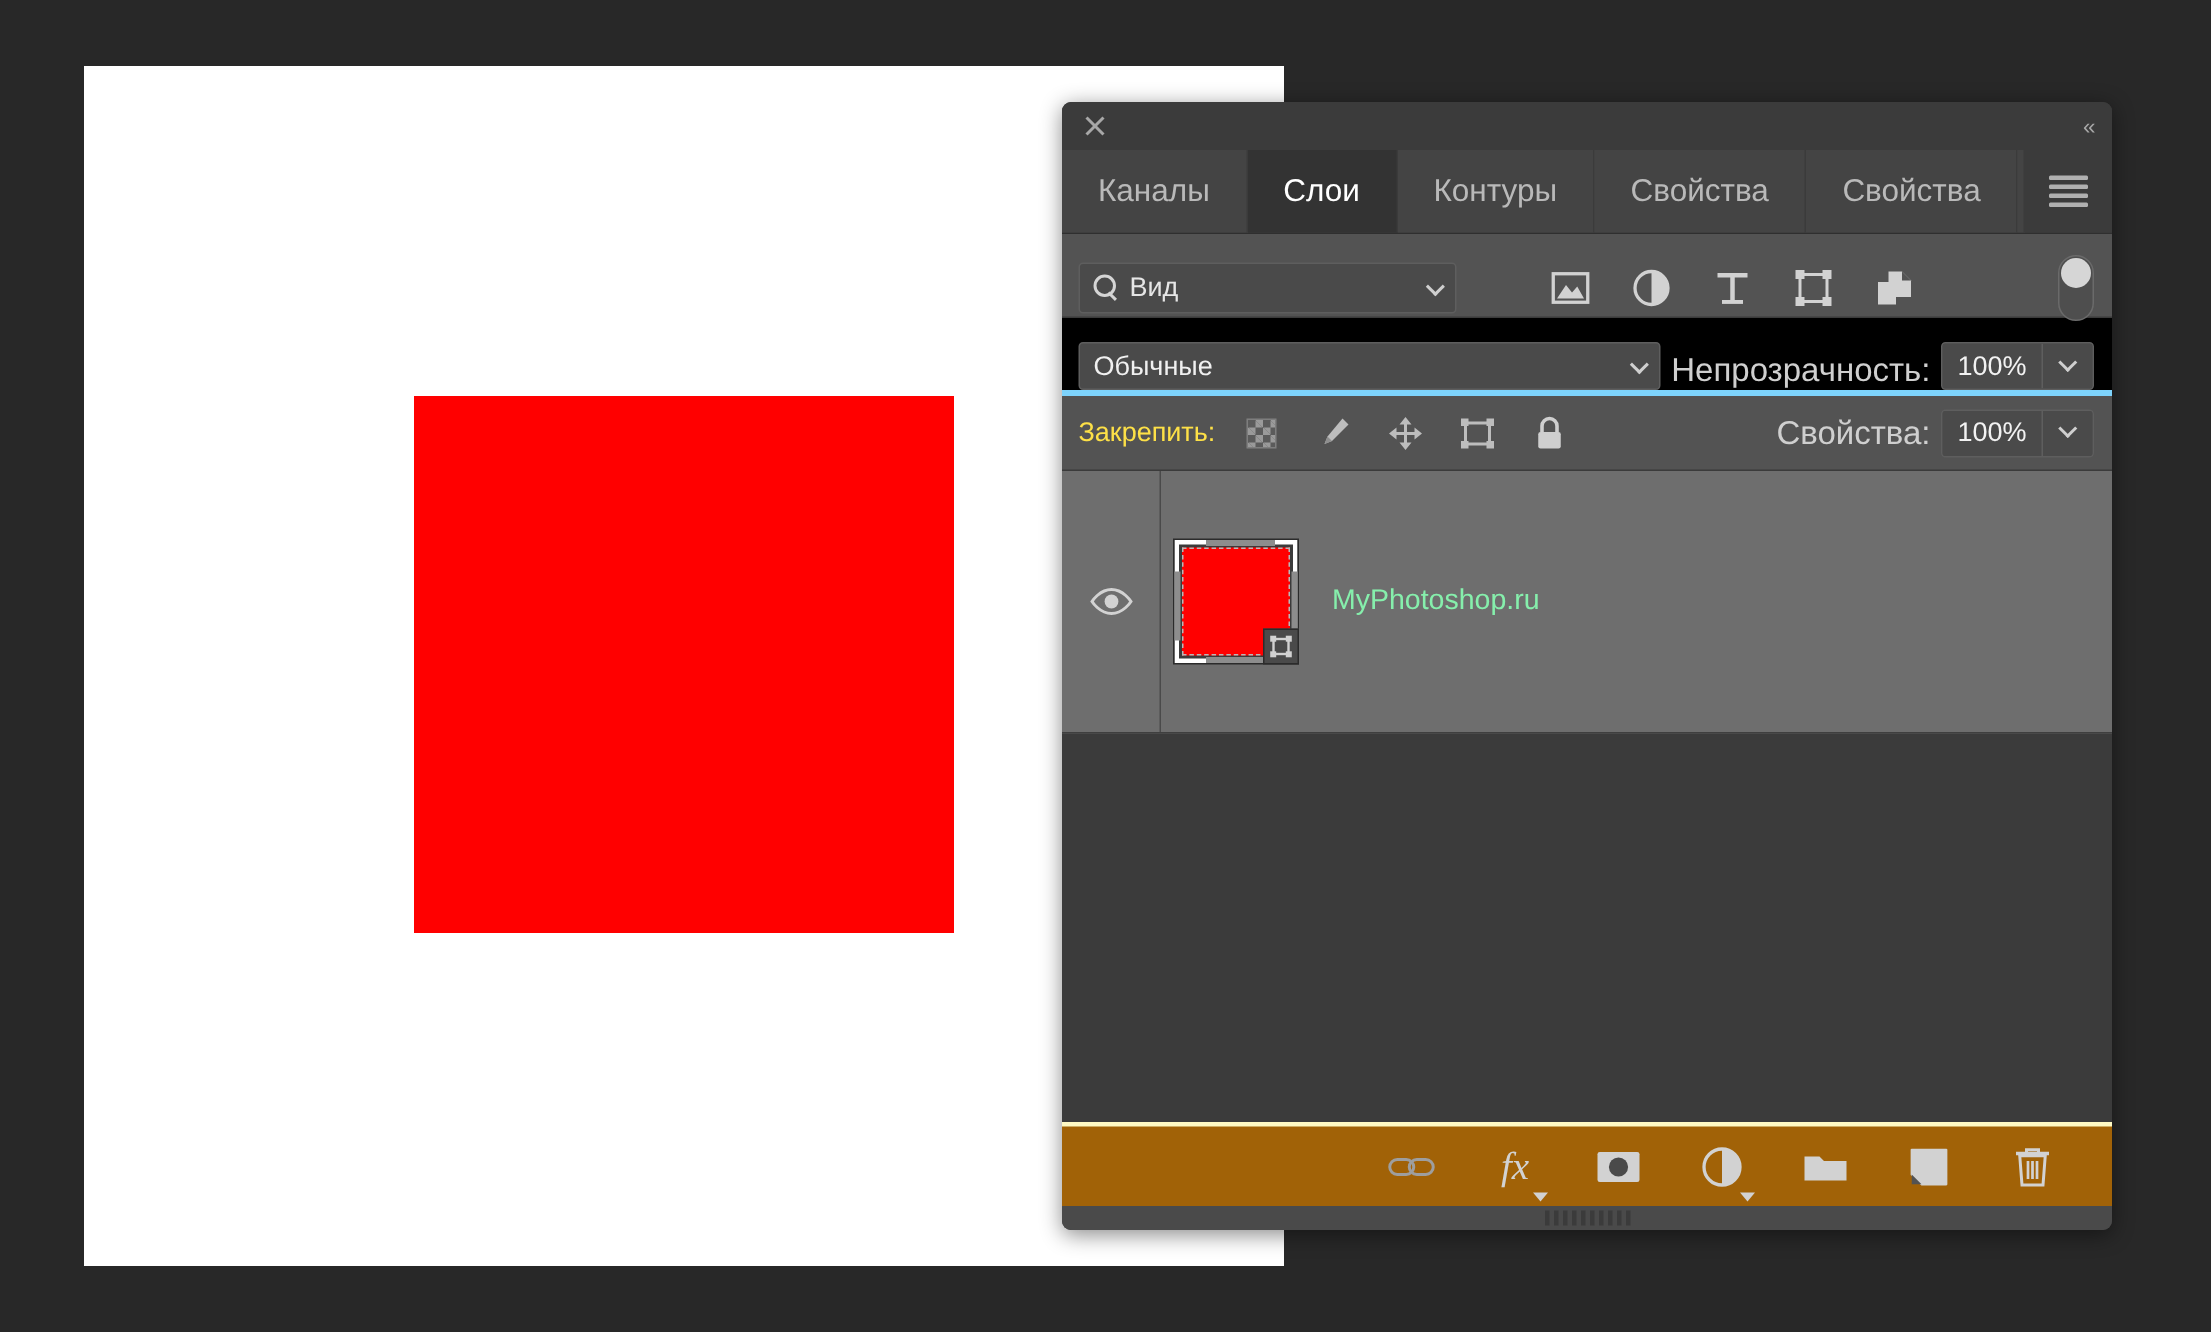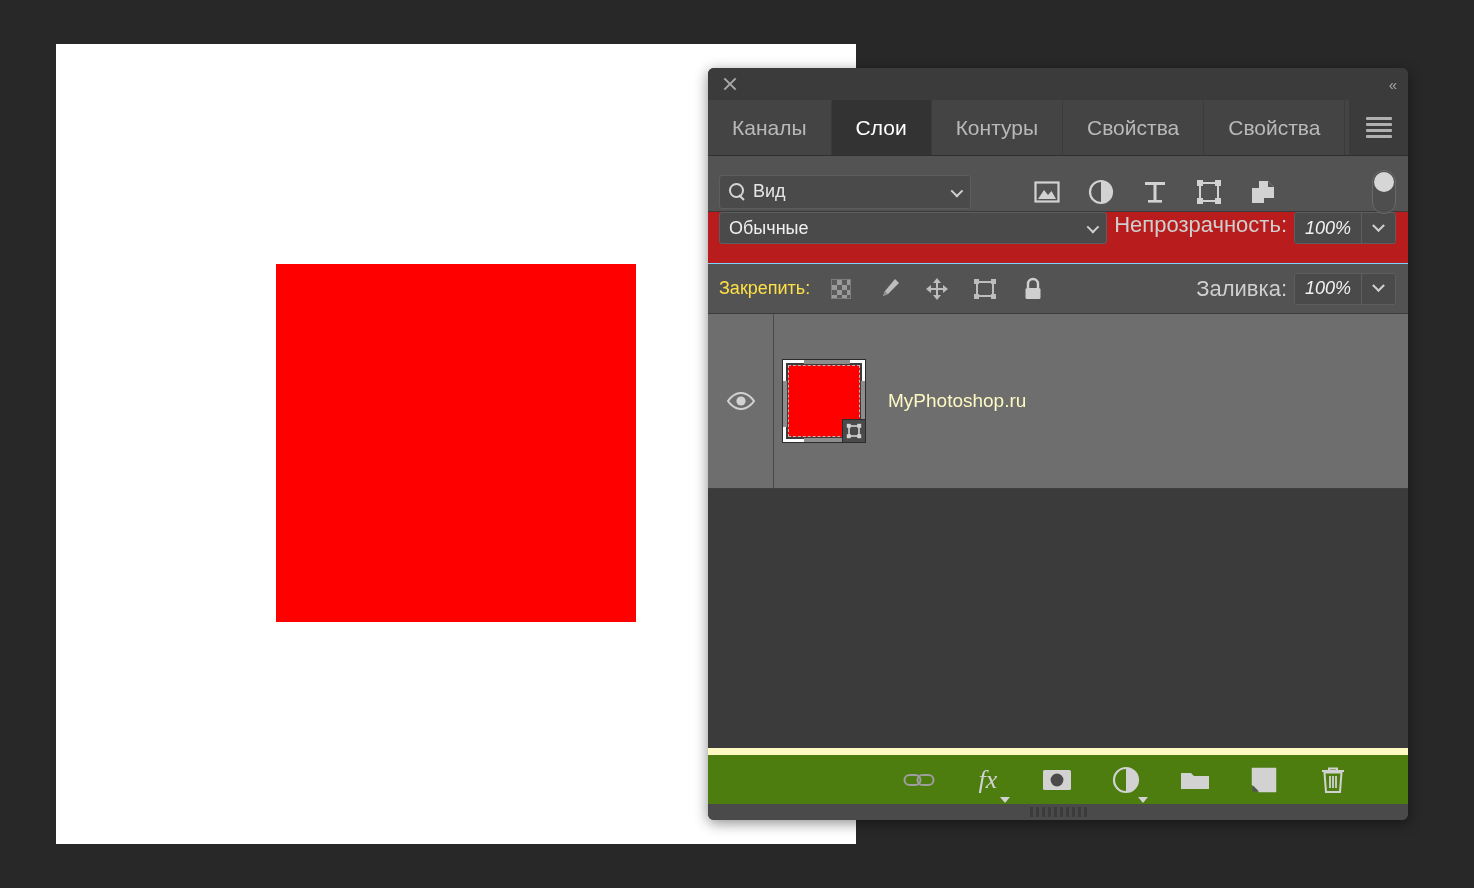--- a/index.html
+++ b/index.html
@@ -140,38 +140,37 @@
     border-radius: 12px;
     position: relative; cursor: pointer;
   }
   .toggle-pill::after {
     content: ""; position: absolute; left: 1px; top: 1px;
     width: 20px; height: 20px; border-radius: 50%; background: #d6d6d6;
   }
 
   
   .blend-row {
-    height: 52px; background: #b91c1c;
-    display: flex; align-items: flex-start;
+    height: 52px; background: #000000;
+    display: flex; align-items: flex-end;
     padding: 0 12px 0 11px; flex: none;
-    border-bottom: 1px solid #7dd3fc;
+    border-bottom: 4px solid #7dd3fc;
   }
   .blend-select {
     width: 388px; height: 32px;
     background: #4a4a4a; border: 1px solid #5e5e5e; border-radius: 3px;
     display: flex; align-items: center; padding: 0 9px;
     position: relative; cursor: pointer;
   }
   .blend-select .val { color: #f0f0f0; font-size: 18px; }
   .meta-label { color: #cfcfcf; font-size: 22px; margin-left: auto; margin-right: 7px; white-space: nowrap; }
   .numfield {
     display: flex; align-items: stretch; height: 32px;
     border: 1px solid #5e5e5e; border-radius: 3px; overflow: hidden;
     background: #4a4a4a;
-    font-style: italic;
   }
   .numfield .num {
     width: 66px; display: flex; align-items: center; justify-content: center;
     color: #f2f2f2; font-size: 18px; background: #4a4a4a; cursor: text;
   }
   .numfield .stepper {
     width: 34px; display: flex; align-items: center; justify-content: center;
     background: #4a4a4a; border-left: 1px solid #5e5e5e; cursor: pointer;
   }
   .chev-sm {
@@ -245,32 +244,32 @@
   .so-badge {
     position: absolute;
     right: -4px; bottom: -4px;
     width: 24px; height: 24px;
     background: #4a4a4a;
     border: 1px solid #2b2b2b;
     display: flex; align-items: center; justify-content: center;
   }
   .layer-name {
     flex: 1;
-    color: #fef9c3; font-size: 19px;
+    color: #86efac; font-size: 19px;
     padding-left: 14px;
   }
   .layer-lock { width: 72px; display: flex; align-items: center; justify-content: center; }
 
   
   .panel-footer {
-    height: 56px; background: #4d7c0f;
+    height: 56px; background: #a16207;
     display: flex; align-items: center; justify-content: flex-end;
-    padding-right: 58px; gap: 35px;
+    padding-right: 36px; gap: 35px;
     flex: none;
-    border-top: 7px solid #fef9c3;
+    border-top: 3px solid #fef9c3;
   }
   .fbtn { width: 34px; height: 34px; display: flex; align-items: center; justify-content: center; cursor: pointer; position: relative; }
   .fx-text { color: #d2d2d2; font-size: 26px; font-style: italic; font-family: "Liberation Serif", serif; line-height: 1; }
   .caret-dn {
     position: absolute; right: -5px; bottom: -6px;
     width: 0; height: 0;
     border-left: 5px solid transparent; border-right: 5px solid transparent;
     border-top: 6px solid #d2d2d2;
   }
   .panel-grip {
@@ -417,21 +416,21 @@
             <rect x="18" y="17" width="5" height="5" fill="#bdbdbd"></rect>
           </svg>
         </div>
         <div class="lock-ic">
           <svg width="22" height="24" viewBox="0 0 22 24">
             <path d="M6 11 V7 a5 5 0 0 1 10 0 V11" fill="none" stroke="#cfcfcf" stroke-width="2.4"></path>
             <rect x="3.5" y="11" width="15" height="11" rx="1.5" fill="#cfcfcf"></rect>
           </svg>
         </div>
       </div>
-      <span class="meta-label">Заливка:</span>
+      <span class="meta-label">Свойства:</span>
       <div class="numfield">
         <div class="num">100%</div>
         <div class="stepper">
           <span class="chev-sm"></span>
         </div>
       </div>
     </div>
 
     <div class="layer-list">
 

